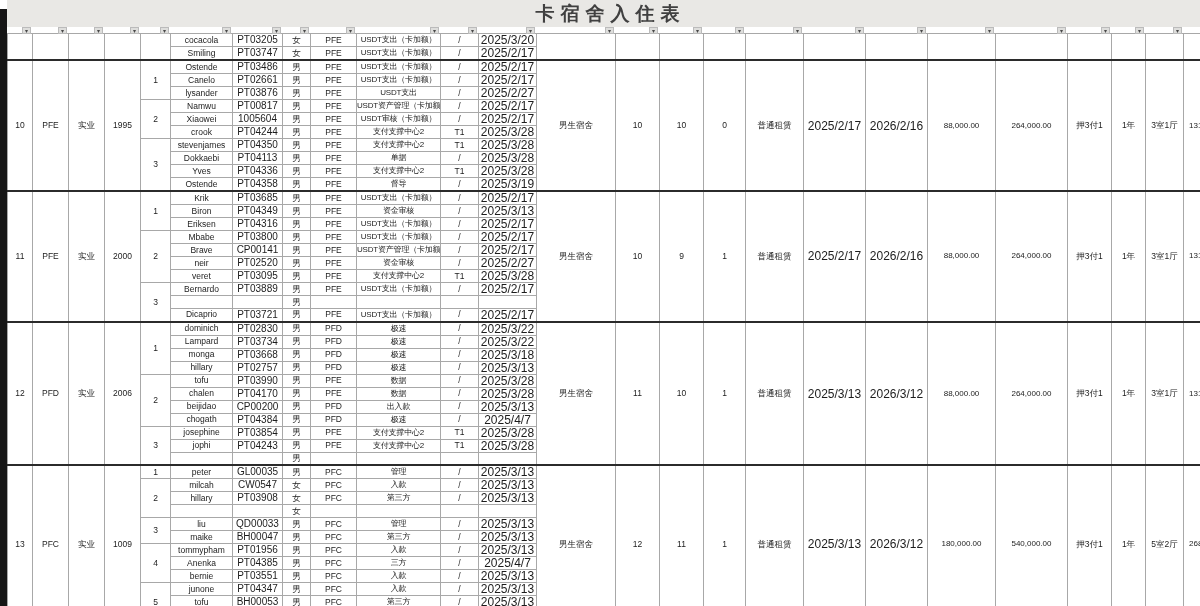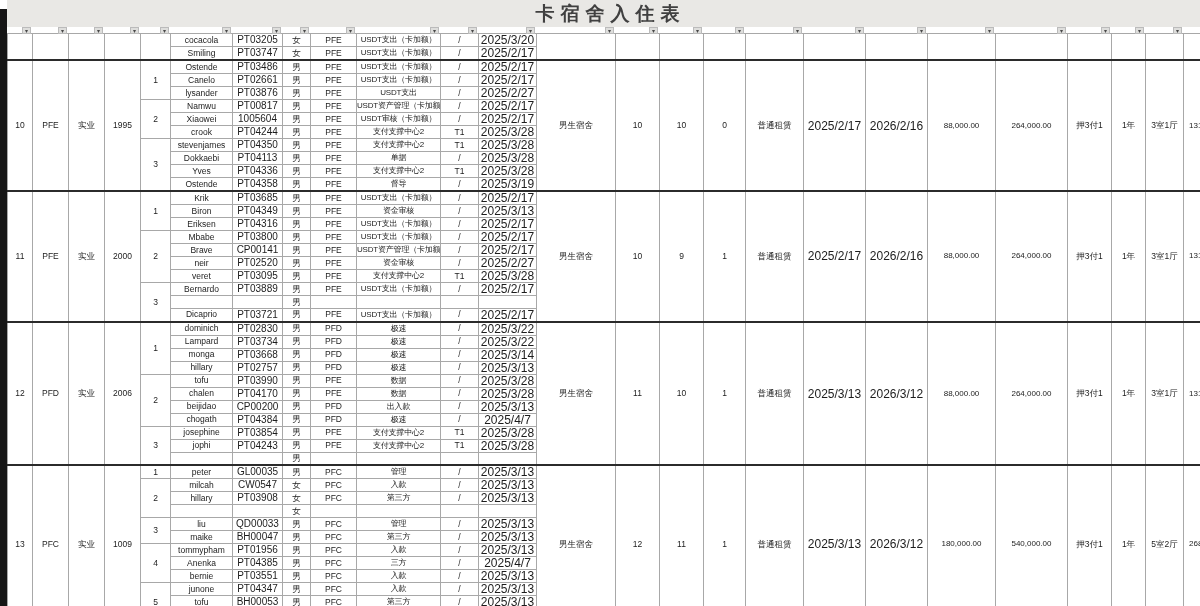--- a/index.html
+++ b/index.html
@@ -372,21 +372,21 @@
           <td class="t1">/</td>
           <td class="date">2025/3/22</td>
         </tr>
         <tr>
           <td>monga</td>
           <td class="code">PT03668</td>
           <td class="gender">男</td>
           <td class="dept">PFD</td>
           <td class="duty">极速</td>
           <td class="t1">/</td>
-          <td class="date">2025/3/14</td>
+          <td class="date">2025/3/18</td>
         </tr>
         <tr>
           <td>hillary</td>
           <td class="code">PT02757</td>
           <td class="gender">男</td>
           <td class="dept">PFD</td>
           <td class="duty">极速</td>
           <td class="t1">/</td>
           <td class="date">2025/3/13</td>
         </tr>

